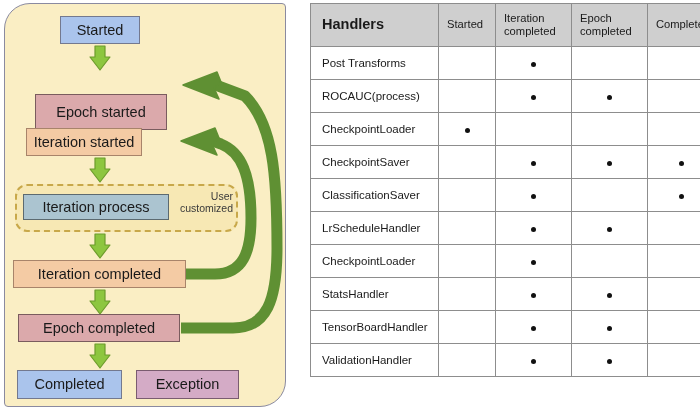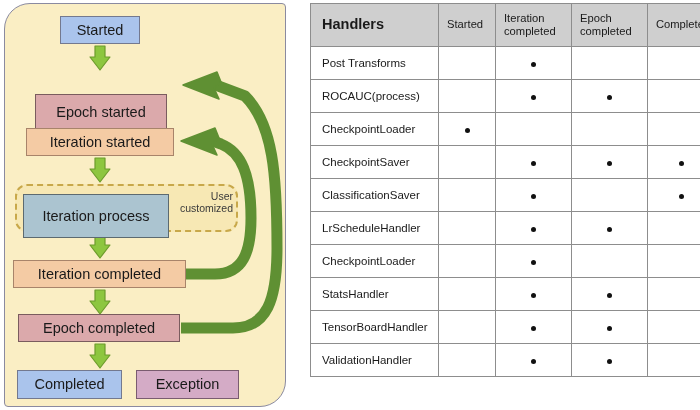--- a/index.html
+++ b/index.html
@@ -52,22 +52,22 @@
     line-height: 1;
   }
   .n-blue   { background: #aac4ec; border-color: #73798f; }
   .n-rose   { background: #dba9ab; border-color: #7a5c5e; }
   .n-peach  { background: #f4cba4; border-color: #a8846a; }
   .n-steel  { background: #abc4d0; border-color: #5c6a70; }
   .n-mauve  { background: #d4abc6; border-color: #7a5c70; }
 
   #node-started           { left: 55px;  top: 12px;  width: 80px;  height: 28px; }
   #node-epoch-started     { left: 30px;  top: 68px;  width: 132px; height: 36px; margin-top: 22px; }
-  #node-iteration-started { left: 21px;  top: 124px; width: 148px; height: 28px; }
-  #node-iteration-process { left: 18px;  top: 190px; width: 146px; height: 44px; }
+  #node-iteration-started { left: 21px;  top: 124px; width: 116px; height: 28px; }
+  #node-iteration-process { left: 18px;  top: 190px; width: 146px; height: 26px; }
   #node-iteration-completed { left: 8px; top: 256px; width: 173px; height: 28px; }
   #node-epoch-completed   { left: 13px;  top: 310px; width: 162px; height: 28px; }
   #node-completed         { left: 12px;  top: 366px; width: 105px; height: 29px; }
   #node-exception         { left: 131px; top: 366px; width: 103px; height: 29px; }
 
   
   #group-user-customized {
     position: absolute;
     left: 10px; top: 180px;
     width: 223px; height: 48px;

